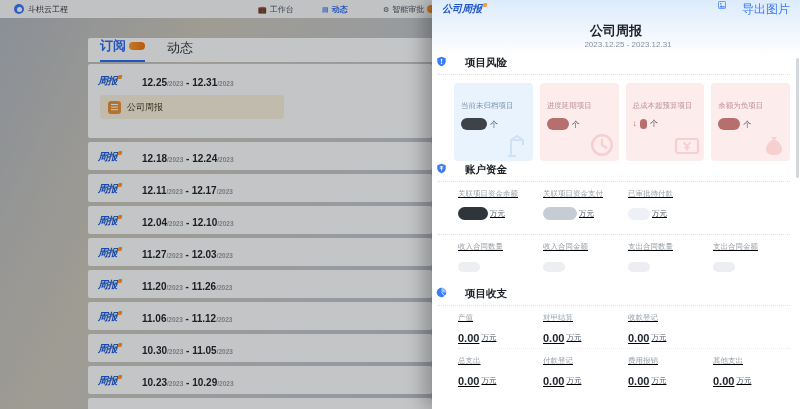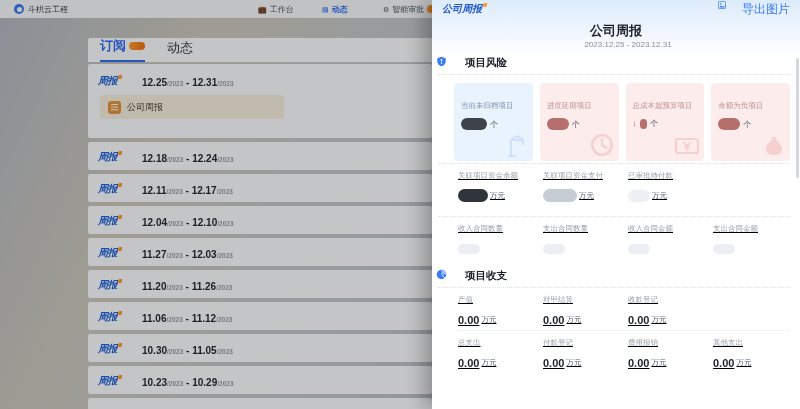--- a/index.html
+++ b/index.html
@@ -293,20 +293,27 @@
             </div>
           <svg class="bgico" width="24" height="24" viewBox="0 0 24 24">
               <path d="M9 3h6l-2 3h-2z" fill="#f5caca"></path>
               <path d="M10 6h4c4 2.5 6 6 6 9.5 0 3.5-3 5.5-8 5.5s-8-2-8-5.5C4 12 6 8.5 10 6z" fill="#f5caca"></path>
             </svg>
         </div>
       </div>
     </div>
 
     <div class="sec">
+      <div class="sec-h">
+        <svg width="11" height="11" viewBox="0 0 12 12">
+            <path d="M6 .8 10.6 2.4v3.4c0 2.8-2 4.7-4.6 5.4C3.4 10.5 1.4 8.6 1.4 5.8V2.4z" fill="#3a7bf6"></path>
+            <path d="M4.2 4h3.6M4.2 5.6h3.6M6 4v4.2" stroke="#fff" stroke-width=".9"></path>
+          </svg>
+        <span>账户资金</span>
+      </div>
       <div class="dots"></div>
       <div class="stats">
         <div class="stat" style="width:85px">
           <div class="lbl">关联项目资金余额</div>
           <div class="val">
               <span class="blob b-f1"></span>
               <span class="unit">万元</span>
             </div>
         </div>
         <div class="stat">
@@ -330,27 +337,27 @@
     <div class="sec">
       <div class="dots"></div>
       <div class="stats">
         <div class="stat">
           <div class="lbl">收入合同数量</div>
           <div class="val">
               <span class="blob b-faint"></span>
             </div>
         </div>
         <div class="stat">
+          <div class="lbl">收入合同金额</div>
+          <div class="val">
+              <span class="blob b-faint"></span>
+            </div>
+        </div>
+        <div class="stat">
           <div class="lbl">支出合同数量</div>
-          <div class="val">
-              <span class="blob b-faint"></span>
-            </div>
-        </div>
-        <div class="stat">
-          <div class="lbl">收入合同金额</div>
           <div class="val">
               <span class="blob b-faint"></span>
             </div>
         </div>
         <div class="stat">
           <div class="lbl">支出合同金额</div>
           <div class="val">
               <span class="blob b-faint"></span>
             </div>
         </div>

